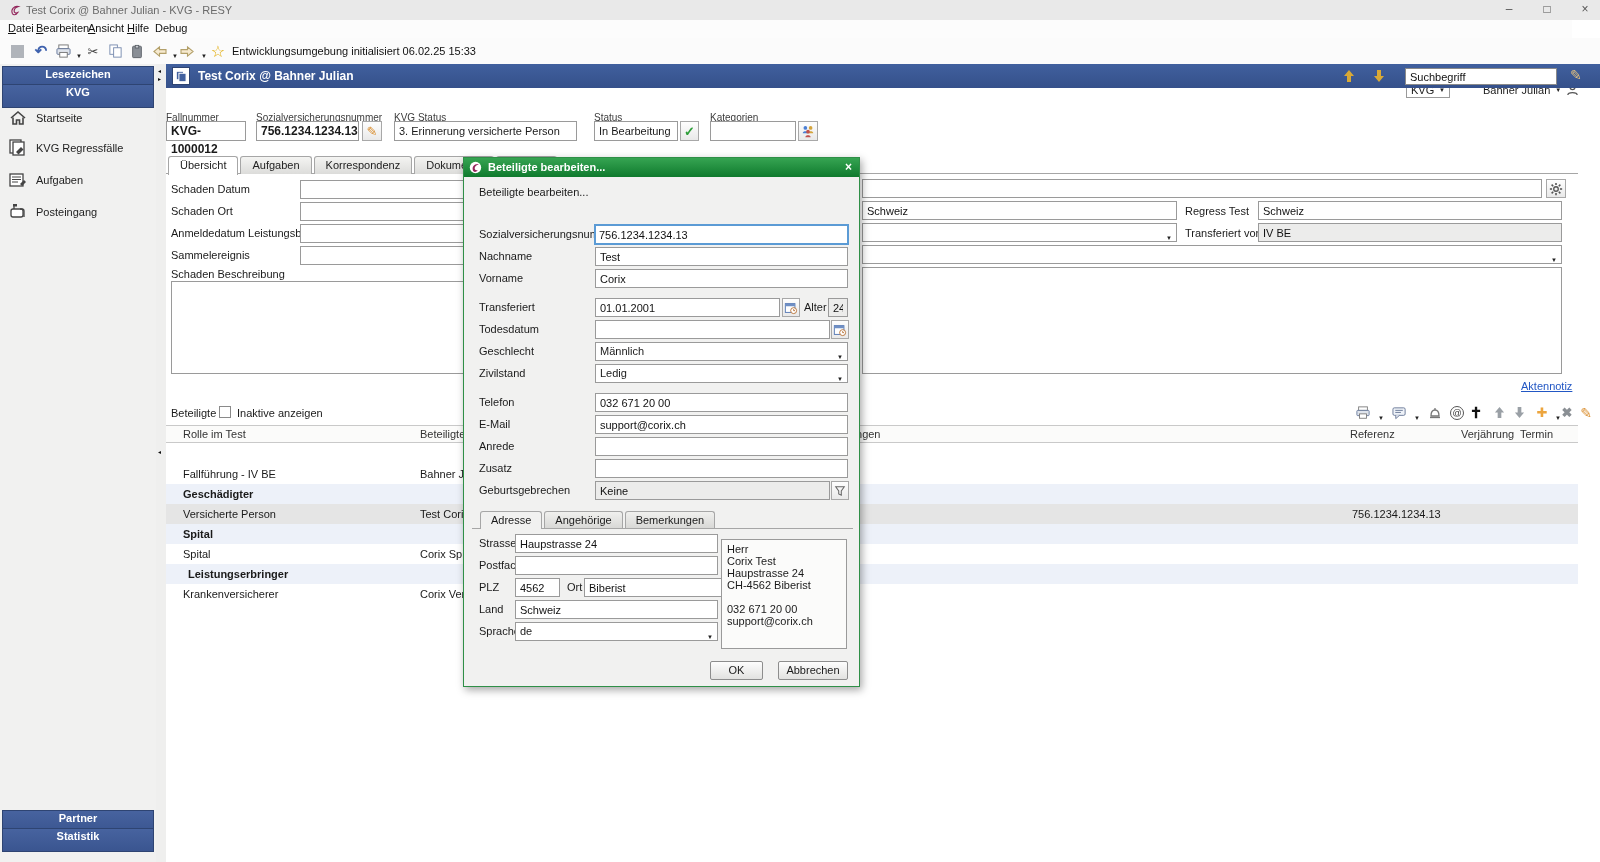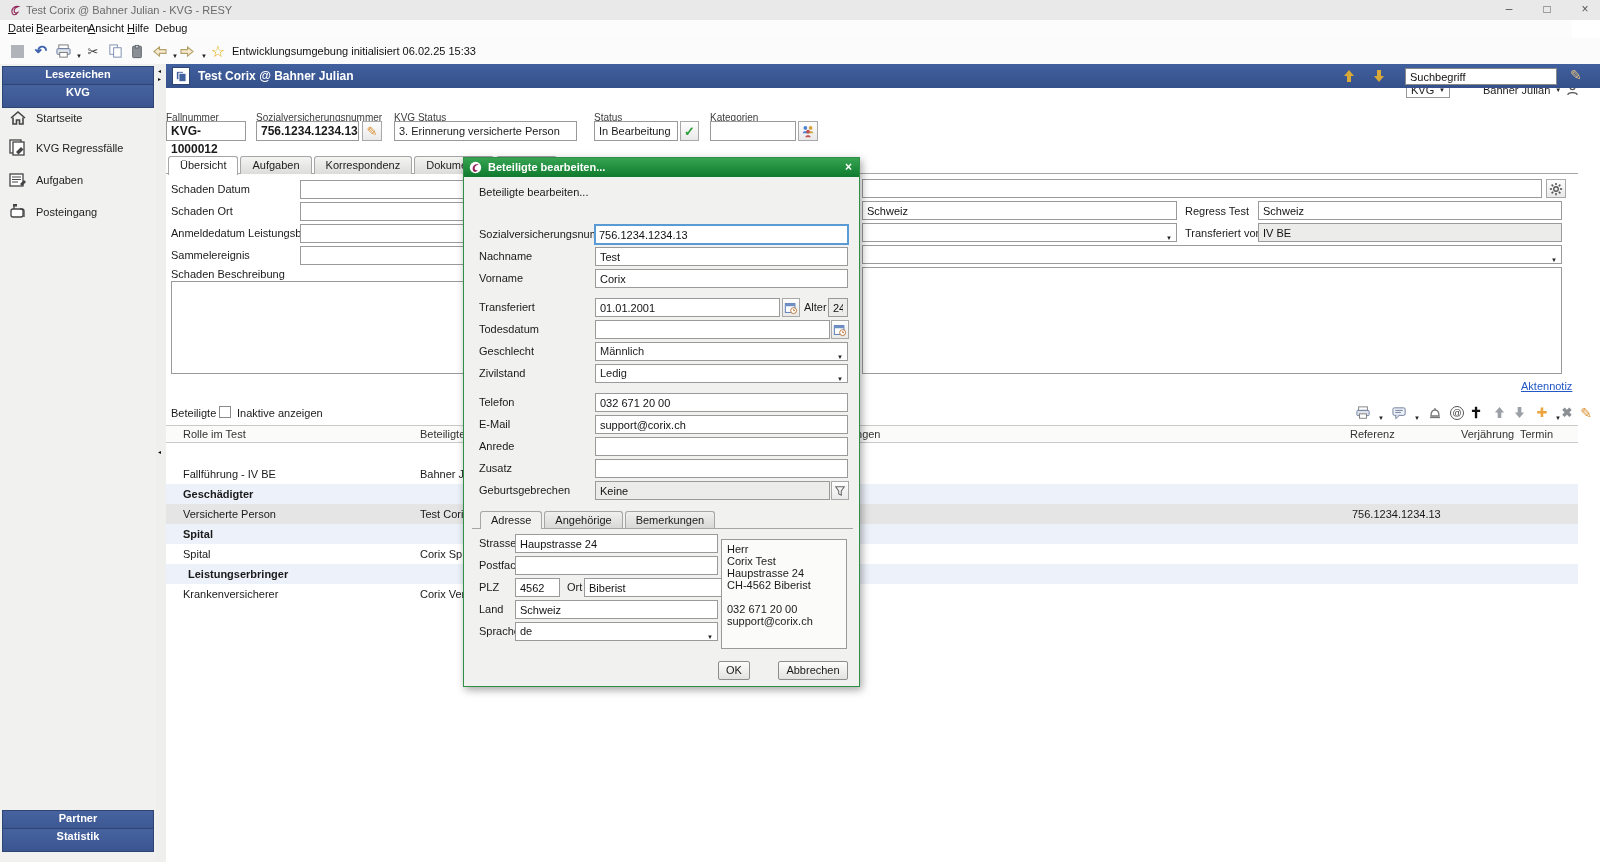--- a/index.html
+++ b/index.html
@@ -468,17 +468,17 @@
     <div class="preview">
       <div class="pline">Herr</div>
       <div class="pline">Corix Test</div>
       <div class="pline">Haupstrasse 24</div>
       <div class="pline">CH-4562 Biberist</div>
       <div class="pline"></div>
       <div class="pline">032 671 20 00</div>
       <div class="pline">support@corix.ch</div>
     </div>
 
-    <div class="btn" style="left:254px;top:503px;width:32px">OK</div>
+    <div class="btn" style="left:246px;top:503px;width:53px">OK</div>
     <div class="btn" style="left:314px;top:503px;width:70px">Abbrechen</div>
   </div>
 
 </div>
 
 </body></html>

